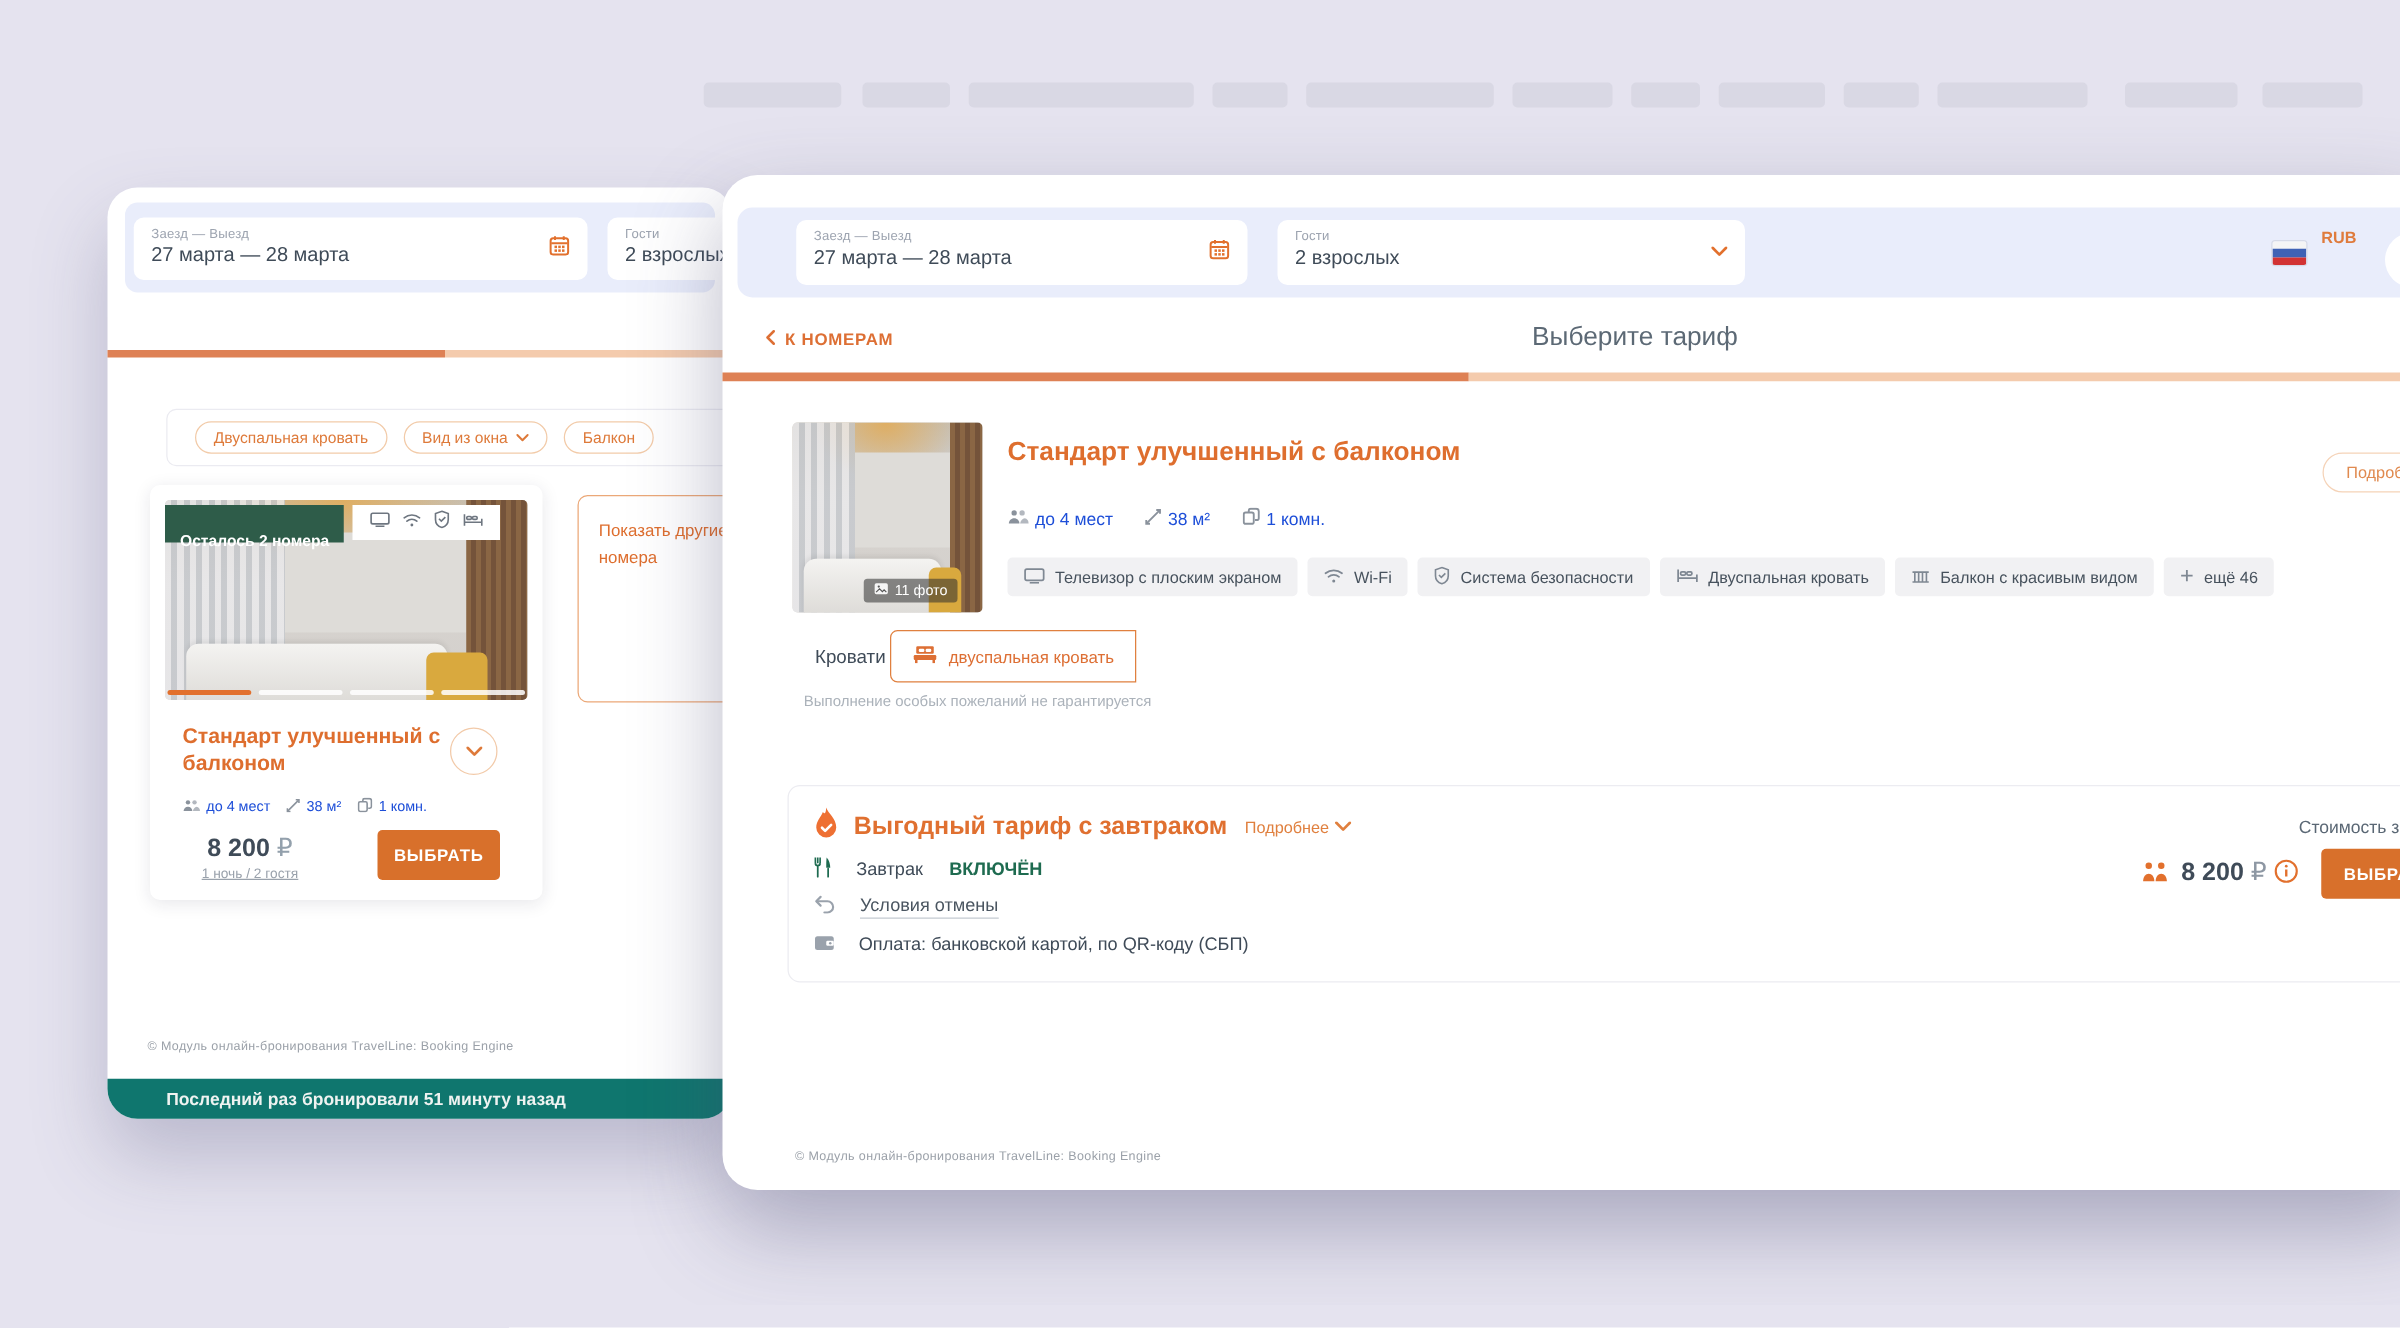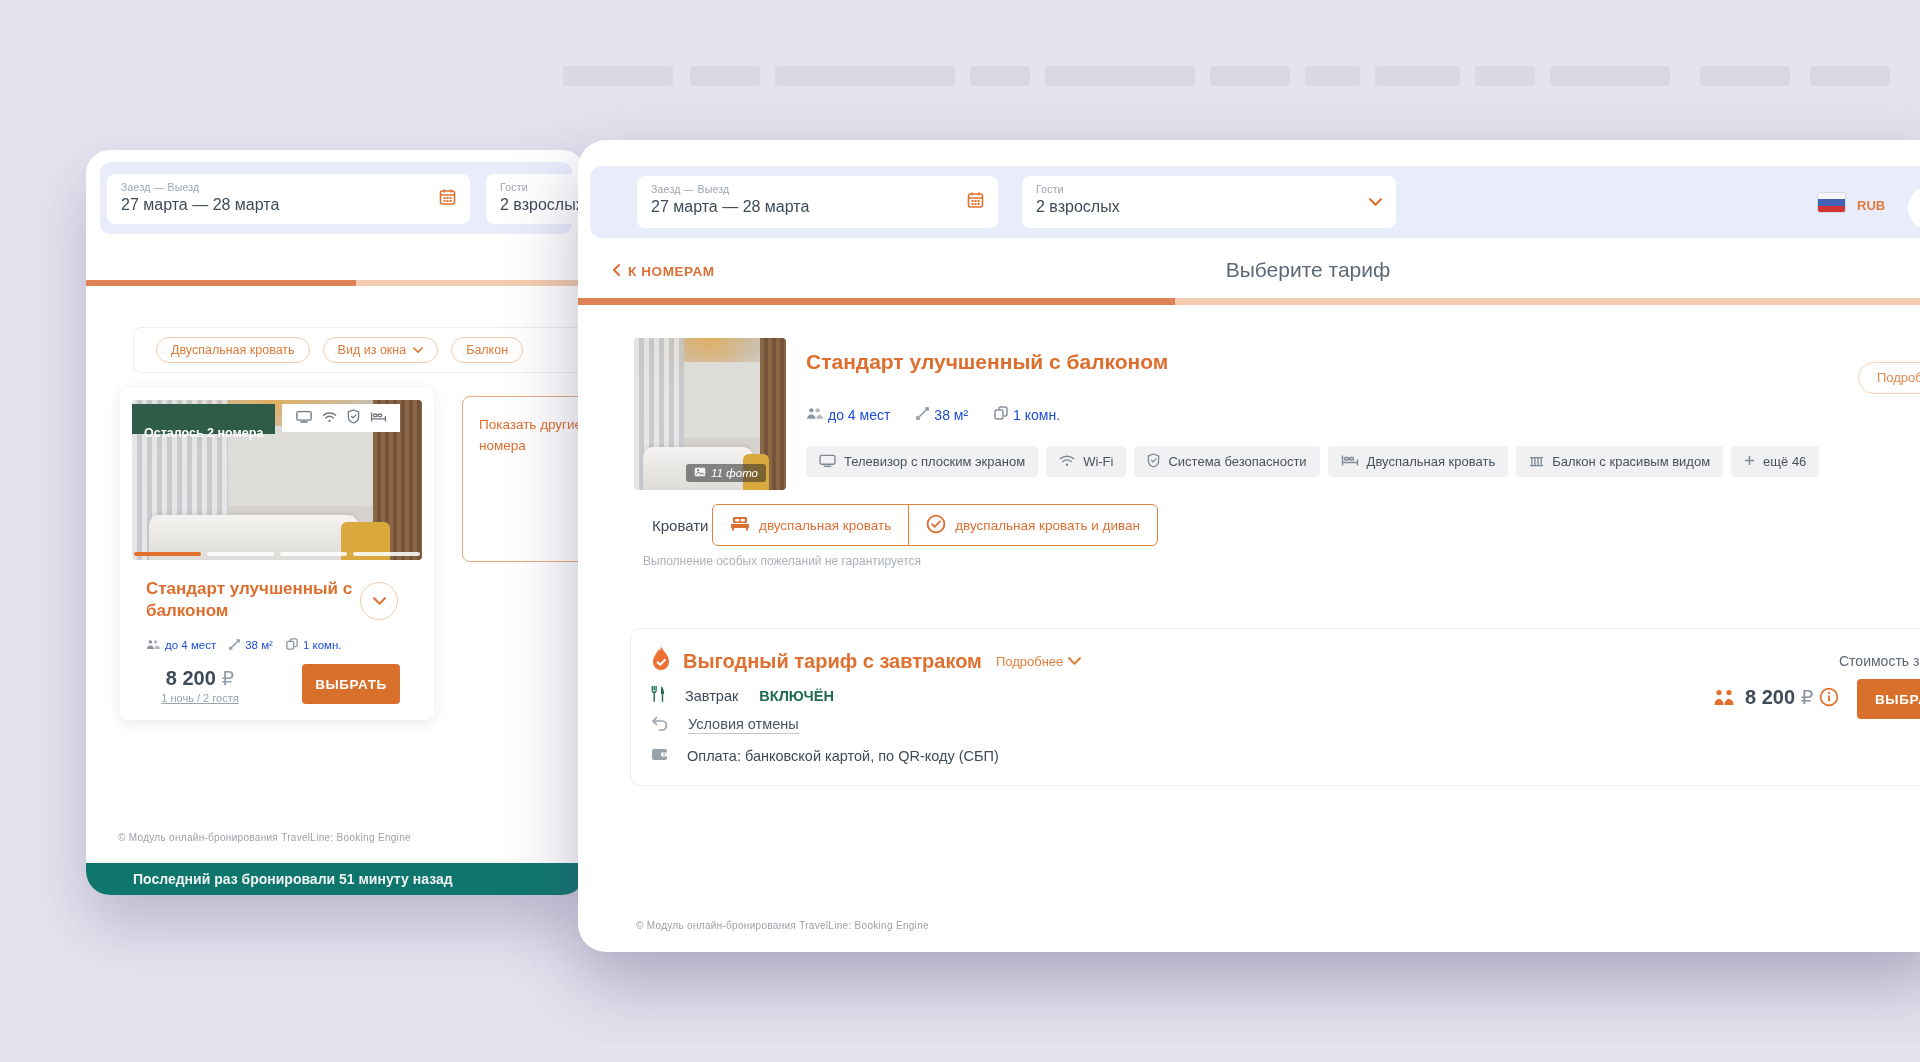--- a/index.html
+++ b/index.html
@@ -75,21 +75,21 @@
   .foot { position:absolute; font-size:10px; color:#9BA1A9; letter-spacing:.3px; white-space:nowrap; }
   .banner { position:absolute; left:0; top:713px; width:500px; height:32px; background:#0f766e;
             border-radius:0 0 24px 24px; color:#EFF3F1; font-size:14px; font-weight:bold;
             line-height:32px; padding-left:47px; white-space:nowrap; overflow:hidden; }
 
   
   .back-link { position:absolute; left:34px; top:124px; display:flex; align-items:center; gap:8px;
                color:#DD6F34; font-size:13.5px; font-weight:bold; letter-spacing:.6px; cursor:pointer; }
   .m-title { position:absolute; left:600px; top:118px; width:260px; text-align:center;
              font-size:21px; color:#5C6975; }
-  .m-photo { position:absolute; left:56px; top:198px; width:152px; height:152px; border-radius:4px;font-style:italic; }
+  .m-photo { position:absolute; left:56px; top:198px; width:152px; height:152px; border-radius:4px; }
   .photo-count { position:absolute; right:20px; bottom:8px; background:rgba(45,45,45,.55); border-radius:3px;
              color:#fff; font-size:11.5px; padding:3px 8px; display:flex; align-items:center; gap:5px; }
   .m-room-title { position:absolute; left:228px; top:210px; font-size:21px; font-weight:bold; color:#DE6E2E; white-space:nowrap; }
   .details-pill { position:absolute; left:1280px; top:222px; width:120px; height:32px; border:1px solid #F5D3B8;
              border-radius:16px; color:#E08A4F; font-size:13px; line-height:30px; padding-left:18px;
              white-space:nowrap; overflow:hidden; background:#fff; }
   .m-details { left:228px; top:266px; font-size:14px; gap:26px; }
   .chips { position:absolute; left:228px; top:306px; display:flex; gap:8px; }
   .achip { height:31px; background:#F1F1F3; border-radius:4px; display:flex; align-items:center; gap:8px;
            padding:0 13px; font-size:13px; color:#47525D; white-space:nowrap; }
@@ -115,21 +115,21 @@
   .t-persons { position:absolute; left:1082px; top:60px; }
   .t-price { position:absolute; left:1114px; top:56px; font-size:20px; font-weight:bold; color:#3F4B58; white-space:nowrap; }
   .t-price .cur { color:#8D97A3; font-weight:normal; }
   .t-info { position:absolute; left:1188px; top:58px; }
   .t-select { position:absolute; left:1226px; top:50px; width:122px; height:40px; font-size:13.5px;
               justify-content:flex-start; padding-left:18px; }
 
   .flag { position:absolute; left:1240px; top:53px; width:27px; height:19px; border-radius:2px; overflow:hidden;
           box-shadow:0 0 0 1px rgba(0,0,0,.08); }
   .flag span { display:block; height:33.3%; }
-  .rub { position:absolute; left:1279px; top:58px; font-size:13px; font-weight:bold; color:#DF7B3C; cursor:pointer; }
+  .rub { position:absolute; left:1279px; top:42px; font-size:13px; font-weight:bold; color:#DF7B3C; cursor:pointer; }
   .top-circle { position:absolute; left:1330px; top:46px; width:44px; height:44px; border-radius:50%; background:#fff; }
 
   .ic { display:inline-block; vertical-align:middle; flex:none; }
 </style>
 </head>
 <body>
 
 <div id="stage">
 
   <div class="ghost" style="left:563px;width:110px"></div>
@@ -450,27 +450,20 @@
                 <rect x="3" y="1" width="14" height="6" rx="1"></rect>
                 <rect x="1" y="8" width="18" height="4" rx="1"></rect>
                 <rect x="2" y="12" width="2" height="2.5"></rect>
                 <rect x="16" y="12" width="2" height="2.5"></rect>
               </g>
               <rect x="5" y="3" width="4.5" height="2.5" rx="1" fill="#fff"></rect>
               <rect x="10.5" y="3" width="4.5" height="2.5" rx="1" fill="#fff"></rect>
             </svg></span>
         <span>двуспальная кровать</span>
       </span>
-      <span class="bed-opt second">
-        <span class="ic"><svg width="20" height="20" viewBox="0 0 20 20">
-              <circle cx="10" cy="10" r="8.4" fill="none" stroke="#DD6F34" stroke-width="1.8"></circle>
-              <path d="M6 10.2l2.6 2.6L14 7.3" fill="none" stroke="#DD6F34" stroke-width="1.8" stroke-linecap="round" stroke-linejoin="round"></path>
-            </svg></span>
-        <span>двуспальная кровать и диван</span>
-      </span>
     </div>
     <div class="beds-note">Выполнение особых пожеланий не гарантируется</div>
 
     <div class="tariff">
       <div class="t-head">
         <span class="ic">
           <svg width="24" height="28" viewBox="0 0 24 28">
               <path d="M12 1C13.5 6 20 9.5 20 17a8 8 0 0 1-16 0C4 11.5 8 8.5 9.3 4.5c1.2 1.2 2.2 2.6 2.7-3.5z" fill="#EE7033"></path>
               <path d="M8.6 17.2l2.5 2.5 4.8-4.8" fill="none" stroke="#fff" stroke-width="2.1" stroke-linecap="round" stroke-linejoin="round"></path>
             </svg>

